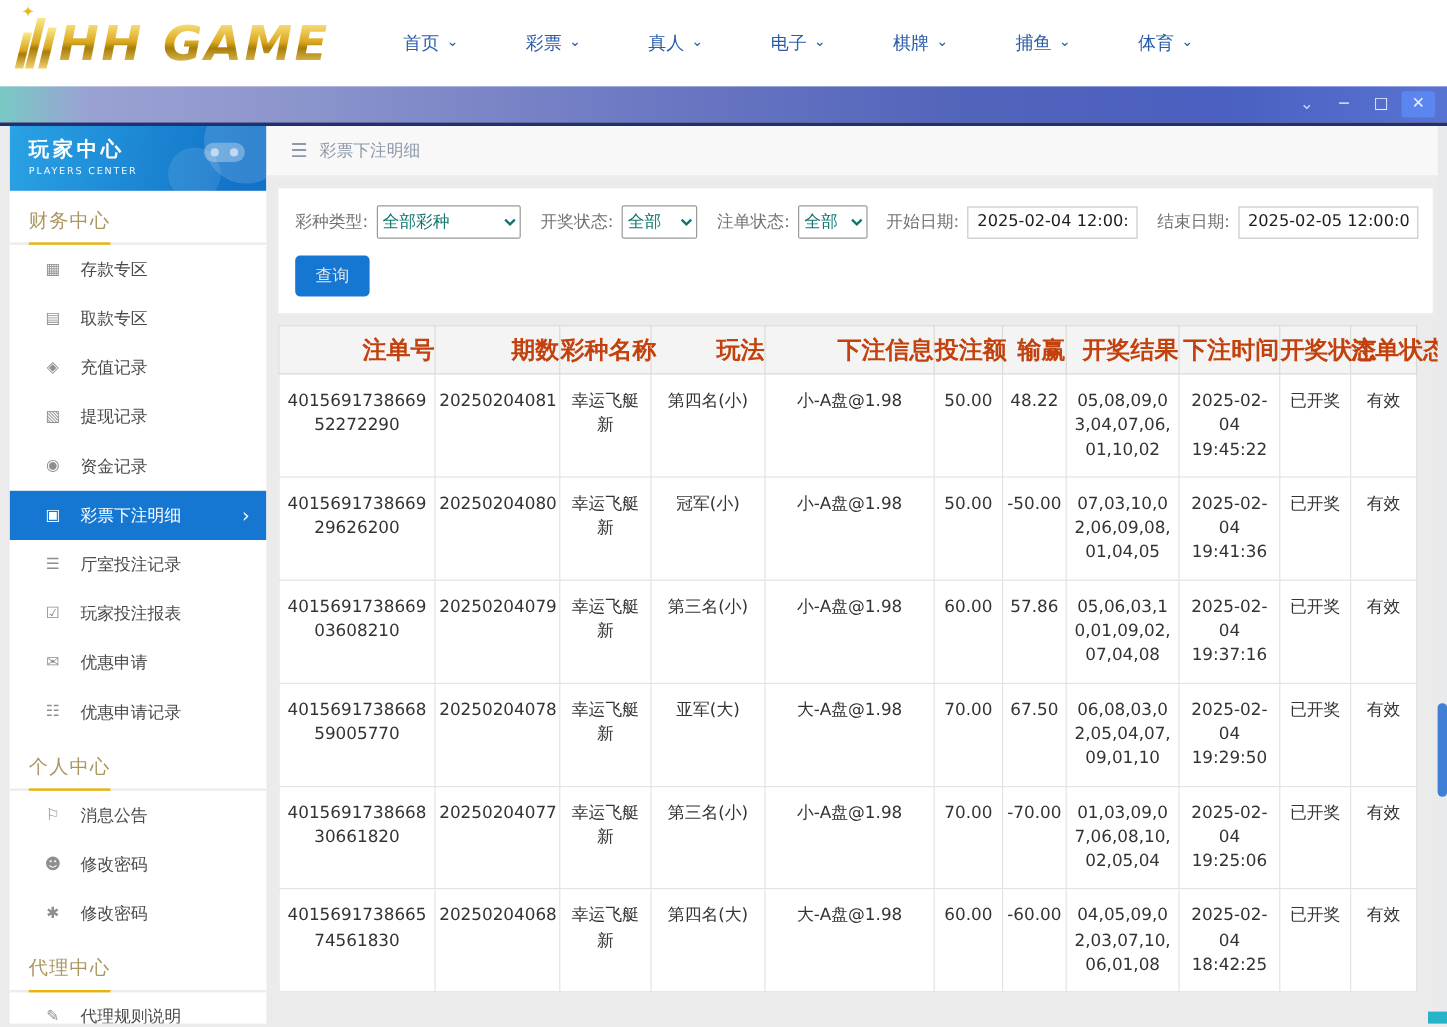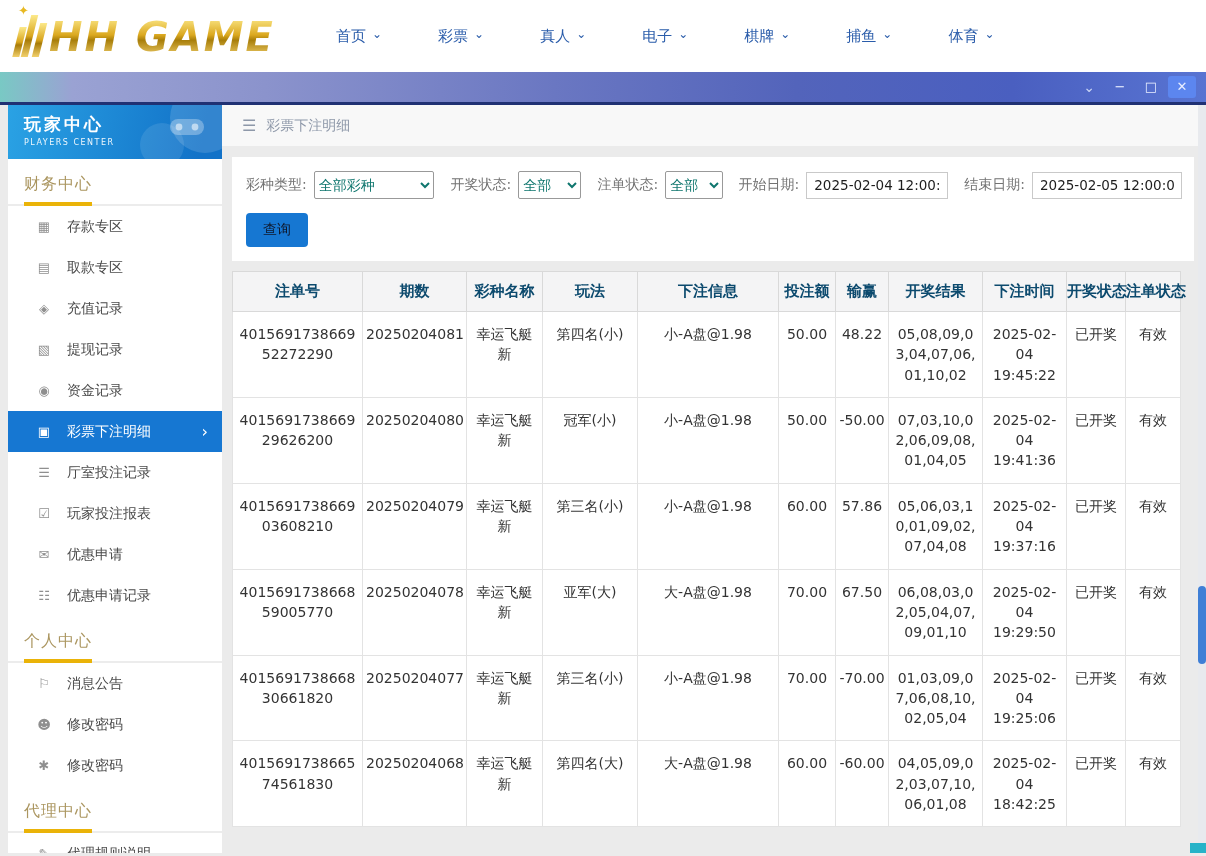--- a/index.html
+++ b/index.html
@@ -33,45 +33,45 @@
   
   .sidebar { width:214px; margin-left:8px; background:#fff; height:100%; overflow:hidden; flex:0 0 auto; }
   .sidebar-header { height:54px; background:linear-gradient(100deg,#2aa2e4 0%,#1272c8 90%); color:#fff; padding:8px 0 0 16px; position:relative; overflow:hidden; }
   .sidebar-header::before { content:""; position:absolute; right:-18px; top:-22px; width:70px; height:70px; border-radius:50%; background:rgba(255,255,255,.14); }
   .sidebar-header::after { content:""; position:absolute; right:38px; top:18px; width:44px; height:44px; border-radius:50%; background:rgba(255,255,255,.10); }
   .sb-title { font-size:17px; font-weight:bold; letter-spacing:3px; }
   .sb-sub { font-size:8px; letter-spacing:1.5px; opacity:.92; margin-top:2px; }
   .sb-pad { position:absolute; right:14px; top:8px; z-index:2; }
 
   .section-head { padding:15px 16px 0; border-bottom:2px solid #ececec; }
-  .section-head .t { display:inline-block; padding-bottom:7px; margin-bottom:-2px; border-bottom:4px solid #eab308; color:#ab9660; font-size:16px; letter-spacing:1px; }
+  .section-head .t { display:inline-block; padding-bottom:7px; margin-bottom:-2px; border-bottom:2px solid #eab308; color:#ab9660; font-size:16px; letter-spacing:1px; }
   .menu-item { position:relative; height:41px; display:flex; align-items:center; padding-left:28px; gap:15px; font-size:14px; color:#4a4a4a; cursor:pointer; }
   .menu-item .mi-icon { width:16px; text-align:center; color:#8f8f8f; font-size:13px; }
   .menu-item.active { background:#1677d2; color:#fff; }
   .menu-item.active .mi-icon { color:#fff; }
   .mi-arrow { position:absolute; right:14px; font-size:16px; color:#fff; }
 
   
   .main { flex:1; display:flex; flex-direction:column; min-width:0; }
   .crumb-bar { height:42px; background:#f8f8f8; border-bottom:1px solid #ebebeb; display:flex; align-items:center; padding-left:20px; gap:10px; color:#8e98a9; font-size:14px; }
   .burger { font-size:16px; cursor:pointer; color:#8e98a9; }
 
   .filter-card { background:#fff; margin:10px 12px 10px 10px; padding:14px 12px 14px 14px; }
   .filter-row { display:flex; align-items:center; gap:7px; white-space:nowrap; }
   .filter-row label { color:#737373; font-size:14px; }
   .filter-row .gap { margin-left:9px; }
   select.sel { height:28px; border:1px solid #999; border-radius:2px; background:#fff; font-size:14px; color:#0f766e; font-family:inherit; }
   .w120 { width:122px; } .w64 { width:64px; } .w58 { width:58px; }
   input.date { height:27px; border:1px solid #c9c9c9; width:142px; font-size:13.5px; color:#1d1d1d; padding:0 7px; font-family:inherit; }
   input.date.end { width:150px; }
-  .search-btn { margin-top:14px; background:#1677d2; color:#0f172a; border:none; border-radius:4px; padding:8px 17px; font-size:14px; cursor:pointer; font-family:inherit; }
+  .search-btn { margin-top:14px; background:#1677d2; color:#e5e5e5; border:none; border-radius:4px; padding:8px 17px; font-size:14px; cursor:pointer; font-family:inherit; }
 
   .table-wrap { margin-left:10px; background:#fff; width:948px; }
   table.bets { border-collapse:collapse; table-layout:fixed; width:948px; font-size:14px; color:#333; }
-  table.bets th { background:#f4f4f5; border:1px solid #d9d9d9; height:40px; font-weight:bold; color:#0c4a6e; white-space:nowrap; overflow:visible; font-size:15px; }
+  table.bets th { background:#f4f4f5; border:1px solid #d9d9d9; height:40px; font-weight:bold; color:#c2410c; white-space:nowrap; overflow:visible; font-size:20px;text-align:right; }
   table.bets td { border:1px solid #e3e3e3; text-align:center; vertical-align:top; padding:12px 3px; line-height:1.45; }
   td.brk { word-break:break-all; }
   td.nw { white-space:nowrap; padding-left:1px; padding-right:1px; }
 
   
   .scrollbar { position:absolute; right:0; top:0; width:8px; height:100%; background:#e8eaee; }
   .scrollbar .thumb { position:absolute; top:481px; right:0; width:8px; height:78px; background:#3f7fd6; border-radius:4px; cursor:pointer; }
   .scroll-corner { position:absolute; right:0; bottom:0; width:16px; height:10px; background:#27b3c8; }
 </style>
 </head>

